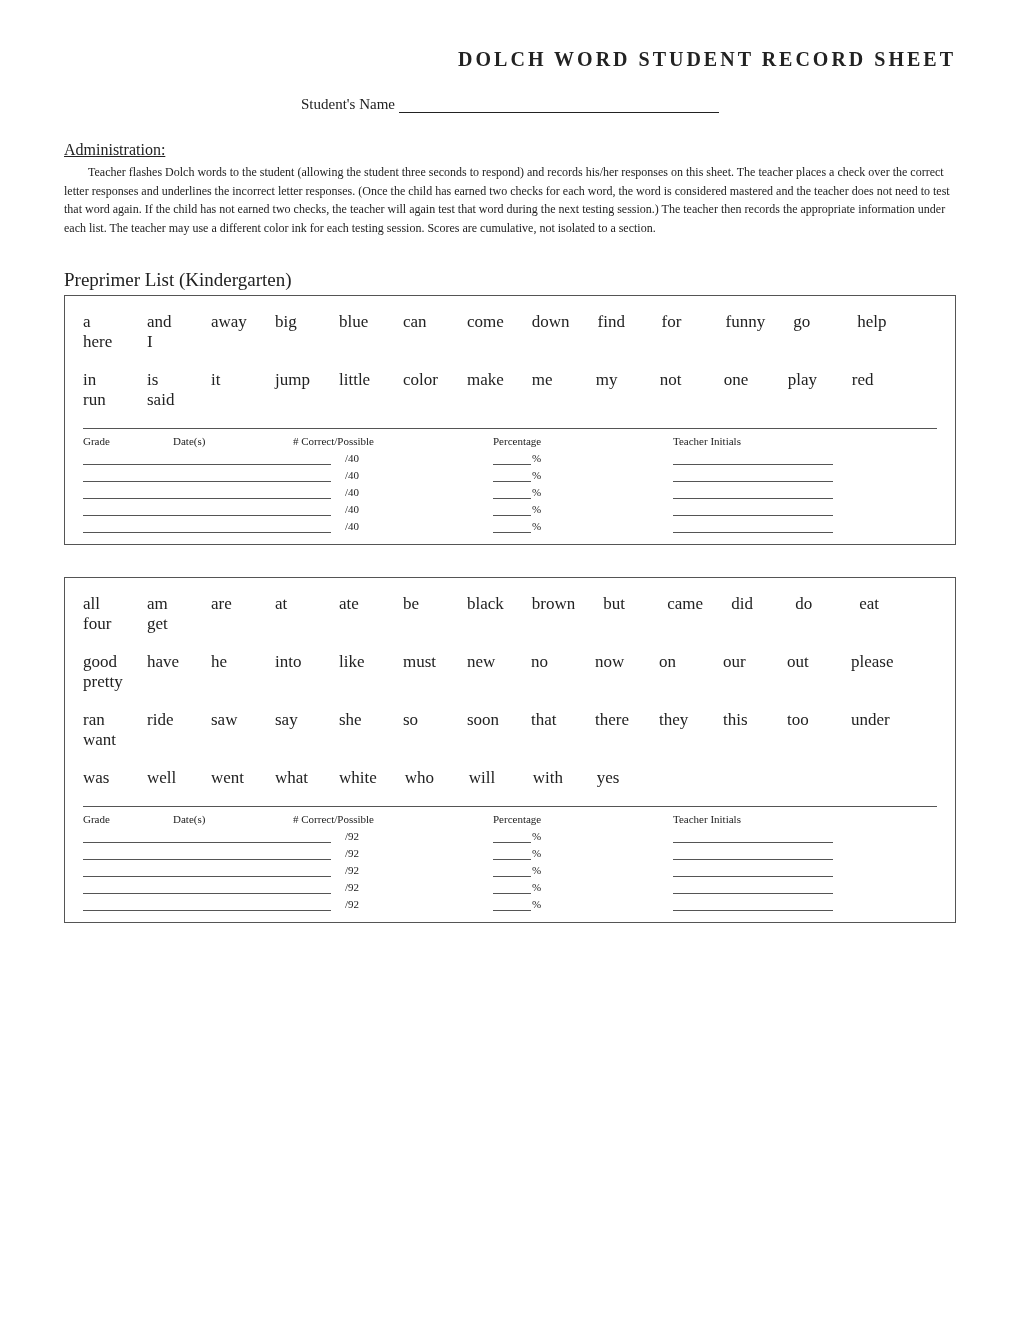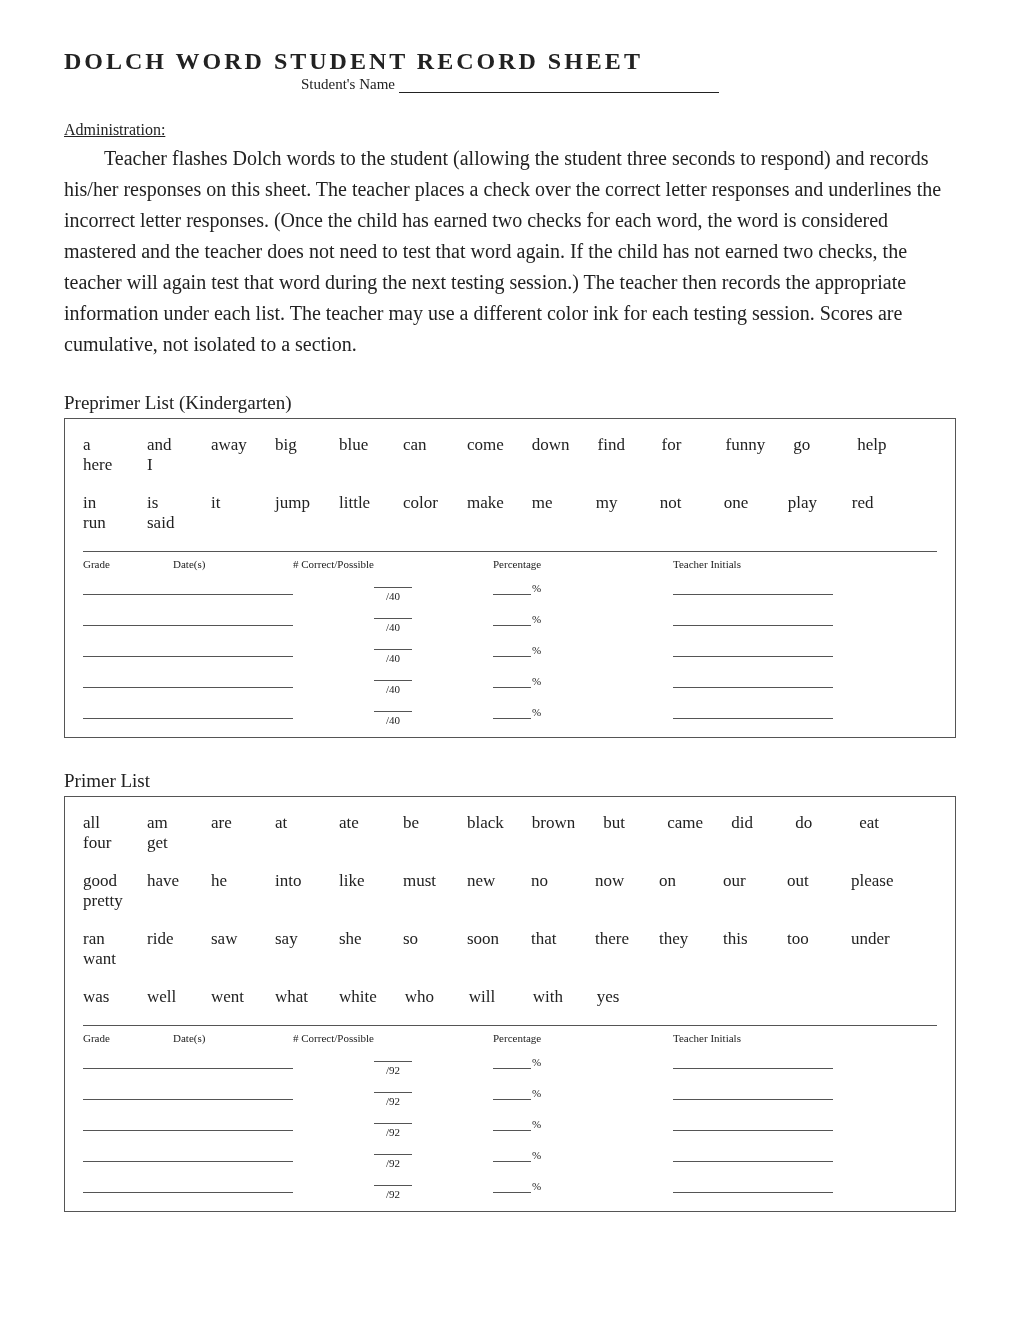--- a/index.html
+++ b/index.html
@@ -6,25 +6,25 @@
     body {
       background: #fff;
       font-family: "Times New Roman", Times, serif;
       font-size: 16px;
       color: #222;
       width: 1020px;
       min-height: 1320px;
       padding: 48px 64px;
     }
     .page-title {
-      text-align: left;
-      font-size: 24px;
+      text-align: right;
+      font-size: 20px;
       font-weight: bold;
       letter-spacing: 3px;
-      margin-bottom: 0;
+      margin-bottom: 24px;
     }
     .student-name-line {
       text-align: center;
       font-size: 15px;
       margin-bottom: 28px;
     }
     .student-name-line span.label { }
     .student-name-line span.line {
       display: inline-block;
       border-bottom: 1px solid #222;
@@ -34,21 +34,21 @@
     }
     .admin-section {
       margin-bottom: 32px;
     }
     .admin-title {
       text-decoration: underline;
       font-size: 16px;
       margin-bottom: 4px;
     }
     .admin-text {
-      font-size: 20px;
+      font-size: 12px;
       line-height: 1.55;
       text-indent: 2em;
     }
     .list-section {
       margin-bottom: 32px;
     }
     .list-title {
       font-size: 19px;
       font-weight: normal;
       margin-bottom: 0;
@@ -91,22 +91,21 @@
       border-bottom: 1px solid #555;
       min-width: 52px;
       height: 14px;
     }
     .blank-short {
       min-width: 38px;
     }
     .correct-cell {
       display: flex;
       align-items: center;
-      gap: 2px;
-      flex-direction: column;
+      gap: 14px;
     }
     .pct-cell {
       display: flex;
       align-items: center;
       gap: 1px;
     }
   </style>
 </head>
 <body>
 
@@ -232,21 +231,20 @@
             <span class="blank-line blank-short">&nbsp;</span>
             <span>%</span>
           </span>
         <span class="blank-line">&nbsp;</span>
       </div>
     </div>
   </div>
 </div>
 
 <div class="list-section" style="margin-top:32px;">
-  <div class="list-title">Primer List</div>
   <div class="word-box">
     <div class="word-row">
       <span>all</span>
       <span>am</span>
       <span>are</span>
       <span>at</span>
       <span>ate</span>
       <span>be</span>
       <span>black</span>
       <span>brown</span>

